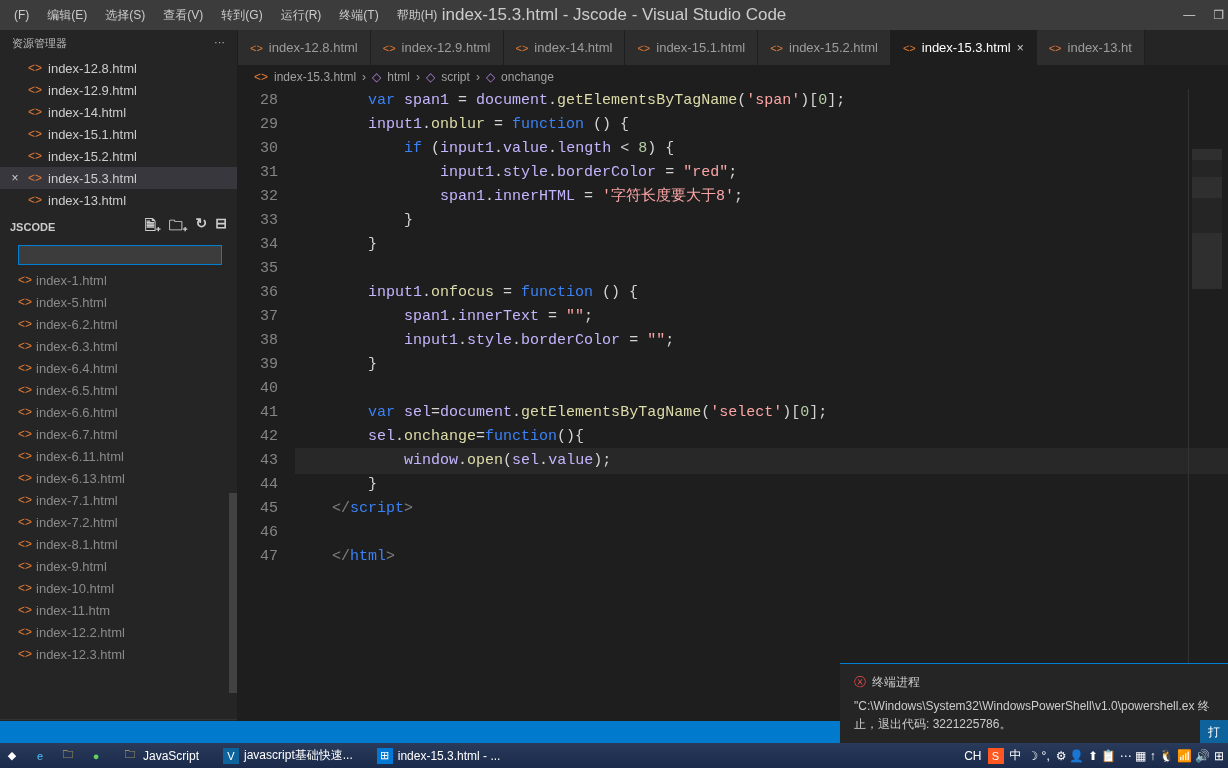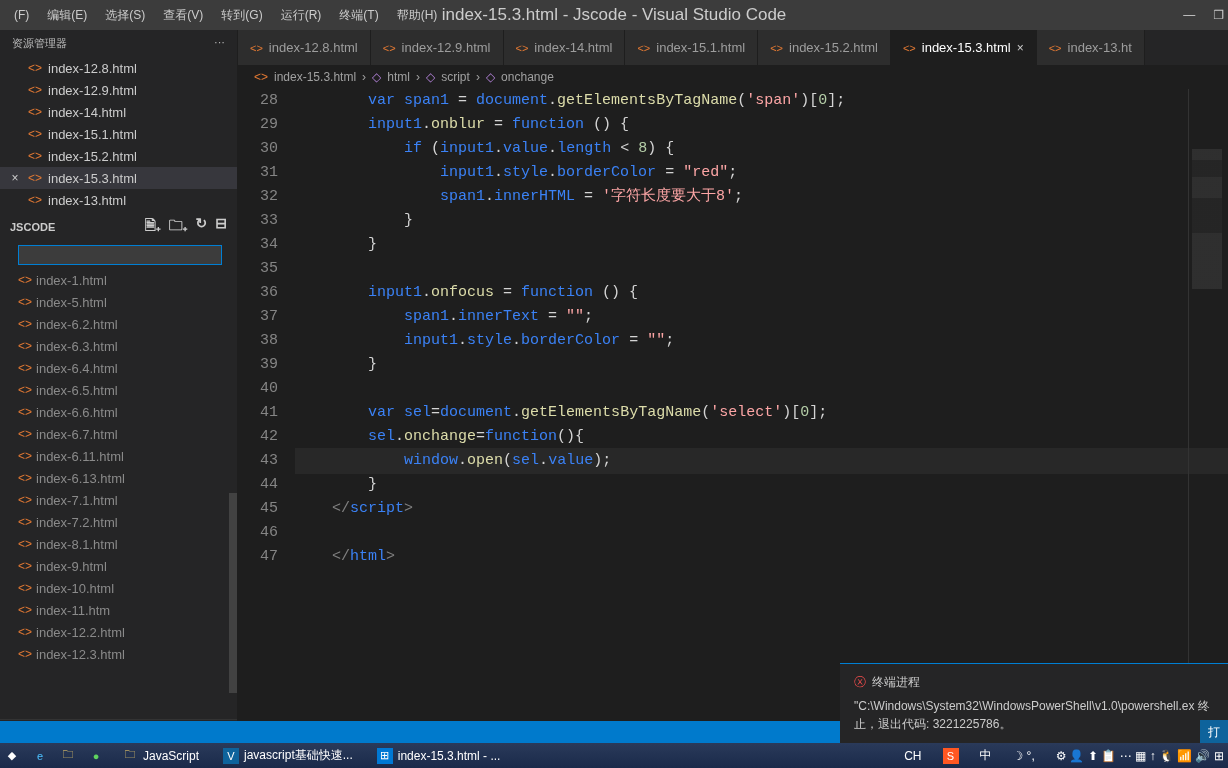--- a/index.html
+++ b/index.html
@@ -29,37 +29,37 @@
 .tab.active { background: #1e1e1e; color: #ffffff; }
 .tab .tab-close { font-size: 12px; color: #ccc; }
 .tab-icon { color: #e37933; font-size: 11px; }
 .breadcrumbs { display: flex; align-items: center; padding: 4px 16px; font-size: 12px; color: #a0a0a0; gap: 6px; height: 24px; background: #1e1e1e; }
 .breadcrumbs .bc-icon { color: #e37933; }
 .breadcrumbs .bc-sym { color: #b180d7; }
 .editor-body { flex: 1; display: flex; font-family: Consolas, "Courier New", monospace; font-size: 15px; line-height: 24px; overflow: hidden; position: relative; }
 .gutter { width: 58px; text-align: right; padding-right: 18px; color: #858585; user-select: none; }
 .code { flex: 1; white-space: pre; color: #d4d4d4; }
 .kw { color: #3b82f6; }
-.ident { color: #3b82f6; text-align: center; }
+.ident { color: #c4b5fd; text-align: center; }
 .func { color: #dcdcaa; }
 .str { color: #fca5a5; }
 .num { color: #b5cea8; }
 .tag { color: #808080; }
 .current-line { background: #282828; outline: 1px solid #282828; display: inline-block; width: 100%; }
 .minimap { position: absolute; top: 60px; right: 6px; width: 30px; height: 140px; background: linear-gradient(#3a3a3a 0 8%, #2a2a2a 8% 20%, #3a3a3a 20% 35%, #2a2a2a 35% 60%, #3a3a3a 60% 100%); opacity: 0.6; }
 .minimask { position: absolute; top: 0; right: 0; width: 40px; height: 100%; border-left: 1px solid #333; }
 .notification { position: absolute; right: 0; bottom: 25px; width: 388px; background: #252526; border-top: 1px solid #007fd4; padding: 10px 14px; font-size: 12px; color: #ccc; }
 .notif-title { display: flex; align-items: center; gap: 6px; margin-bottom: 6px; }
 .notif-err { color: #f14c4c; }
 .notif-body { color: #ccc; line-height: 18px; word-break: break-all; }
 .notif-btn { position: absolute; right: 0; bottom: -2px; background: #0e639c; color: #fff; padding: 4px 8px; font-size: 12px; }
 .statusbar { position: absolute; left: 0; right: 0; bottom: 25px; height: 22px; background: #007acc; display: flex; align-items: center; justify-content: flex-end; padding: 0 12px; font-size: 12px; color: #fff; gap: 14px; }
 .taskbar { position: absolute; left: 0; right: 0; bottom: 0; height: 25px; background: linear-gradient(#2a3a5a, #1a2a4a); display: flex; align-items: center; padding: 0 4px; gap: 12px; font-size: 12px; color: #fff; }
 .taskbar .tbitem { display: flex; align-items: center; gap: 5px; padding: 2px 6px; }
-.taskbar .right { margin-left: auto; display: flex; align-items: center; gap: 21px; }
+.taskbar .right { margin-left: auto; display: flex; align-items: center; gap: 6px; }
 .tb-ico { width: 16px; height: 16px; display: inline-flex; align-items: center; justify-content: center; font-size: 11px; }
 .sidebar-scroll { position: absolute; right: 0; top: 250px; width: 8px; height: 200px; background: #424242; }
 </style>
 </head>
 <body>
 
 <div class="titlebar">
   <div class="menubar">
     <div class="menuitem">(F)</div>
     <div class="menuitem">编辑(E)</div>

